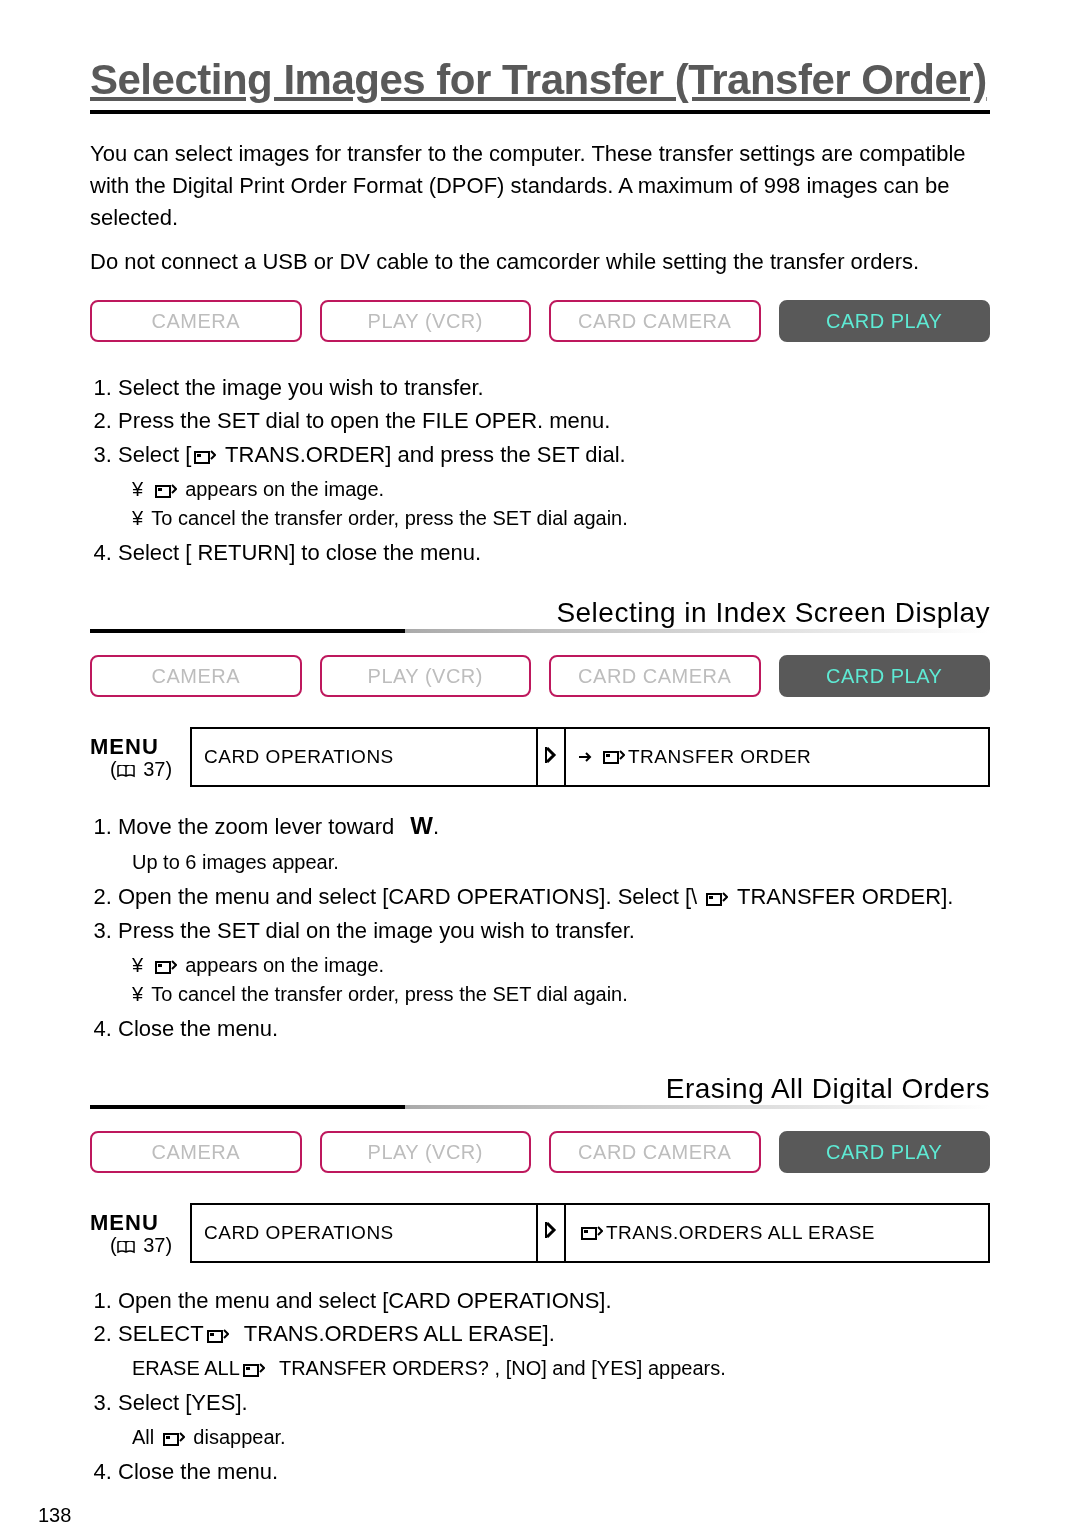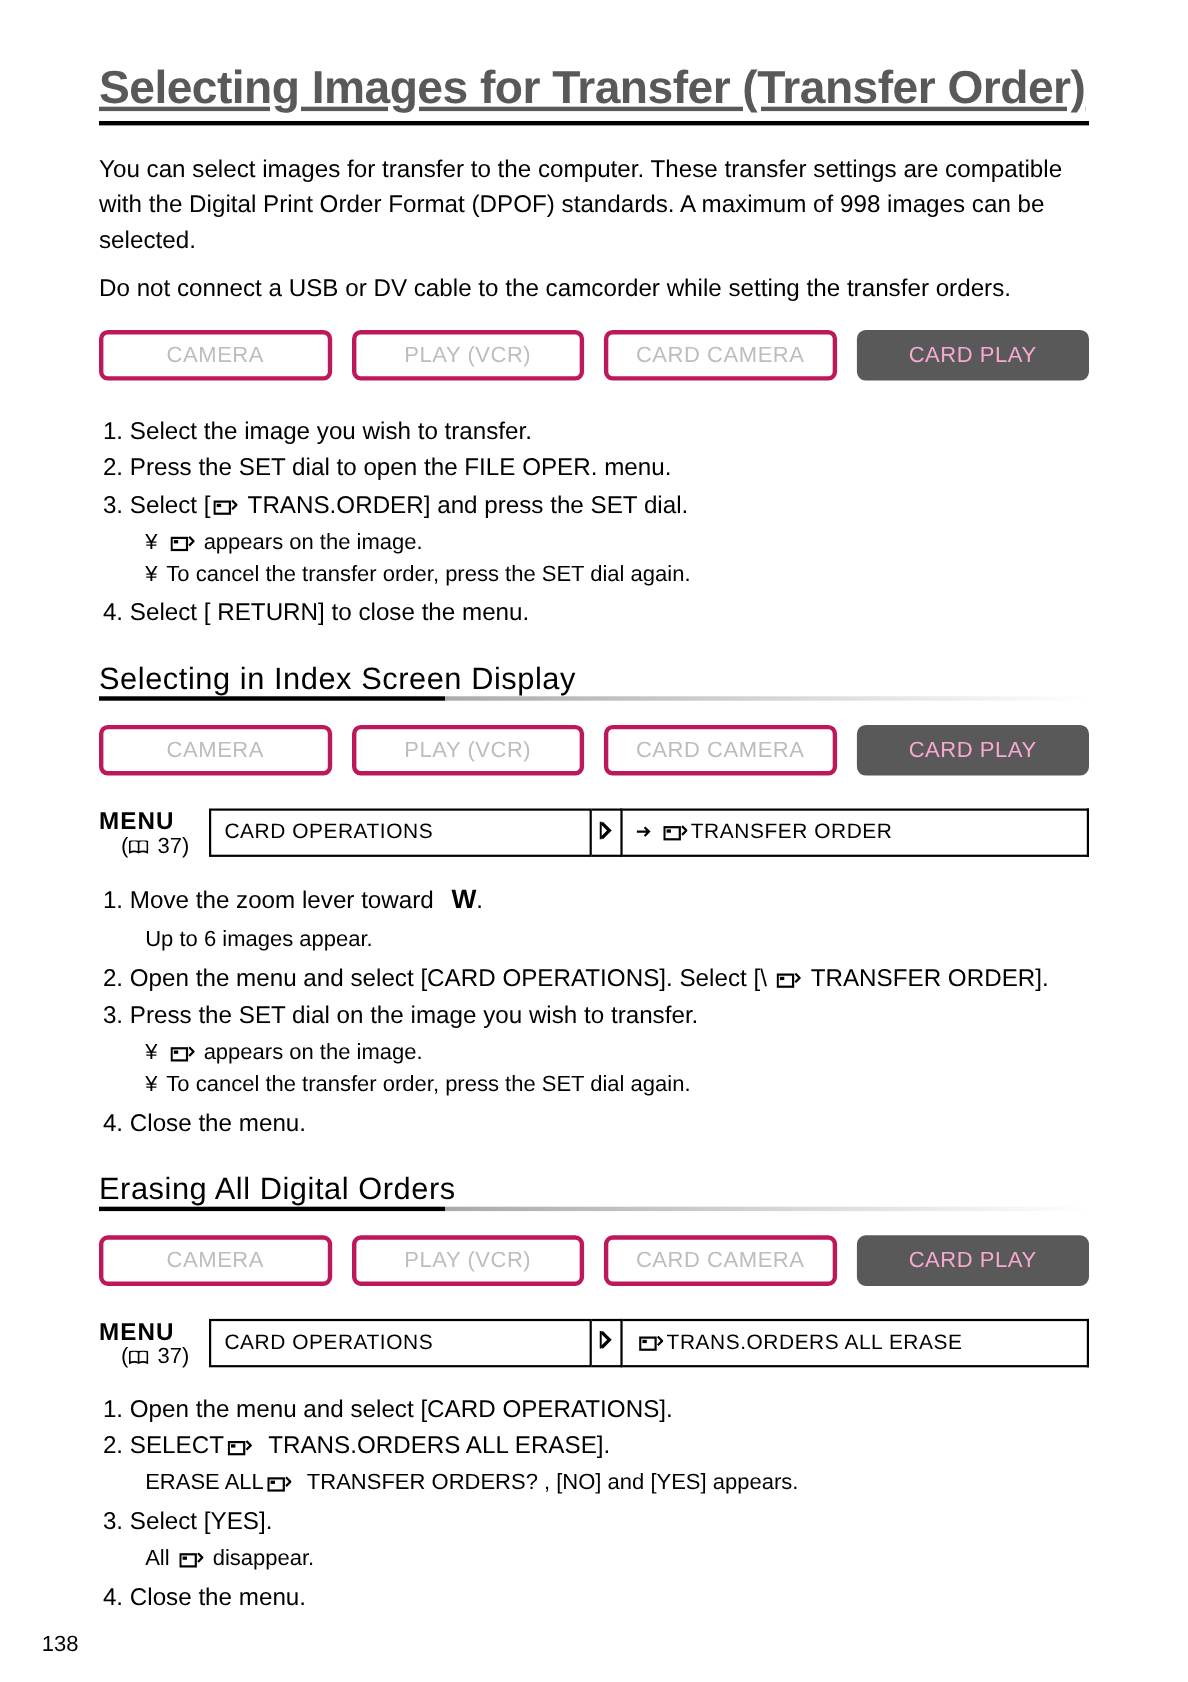--- a/index.html
+++ b/index.html
@@ -39,33 +39,33 @@
     line-height: 1.45;
     margin: 12px 0 6px 0;
   }
   .mode-row {
     display: flex;
     gap: 18px;
     margin: 22px 0 30px 0;
   }
   .mode-box {
     flex: 1;
-    border: 4px solid #be185d;
+    border: 2px solid #be185d;
     border-radius: 8px;
     text-align: center;
     padding: 8px 4px 7px 4px;
     font-size: 20px;
     color: #bdbdbd;
     font-weight: normal;
     letter-spacing: 0.5px;
   }
   .mode-box.mode-active {
     background: #595959;
     border-color: #595959;
-    color: #f9a8d4;
+    color: #5eead4;
   }
   ol.steps {
     font-size: 22px;
     line-height: 1.45;
     padding-left: 28px;
     margin: 0 0 28px 0;
   }
   ol.steps > li {
     margin-bottom: 2px;
   }
@@ -76,26 +76,27 @@
   .sub-line {
     display: block;
   }
   h2.subheading {
     font-family: Arial, sans-serif;
     font-size: 28px;
     font-weight: normal;
     color: #000;
     margin: 6px 0 2px 0;
     letter-spacing: 0.5px;
+    text-align: right;
   }
   .menu-row {
     display: flex;
     align-items: stretch;
     margin: 0 0 22px 0;
-    height: 44px;
+    height: 60px;
   }
   .menu-label {
     font-family: "Arial Black", Arial, sans-serif;
     font-weight: 900;
     font-size: 22px;
     letter-spacing: 1px;
     line-height: 1;
     padding-top: 3px;
   }
   .menu-ref {

